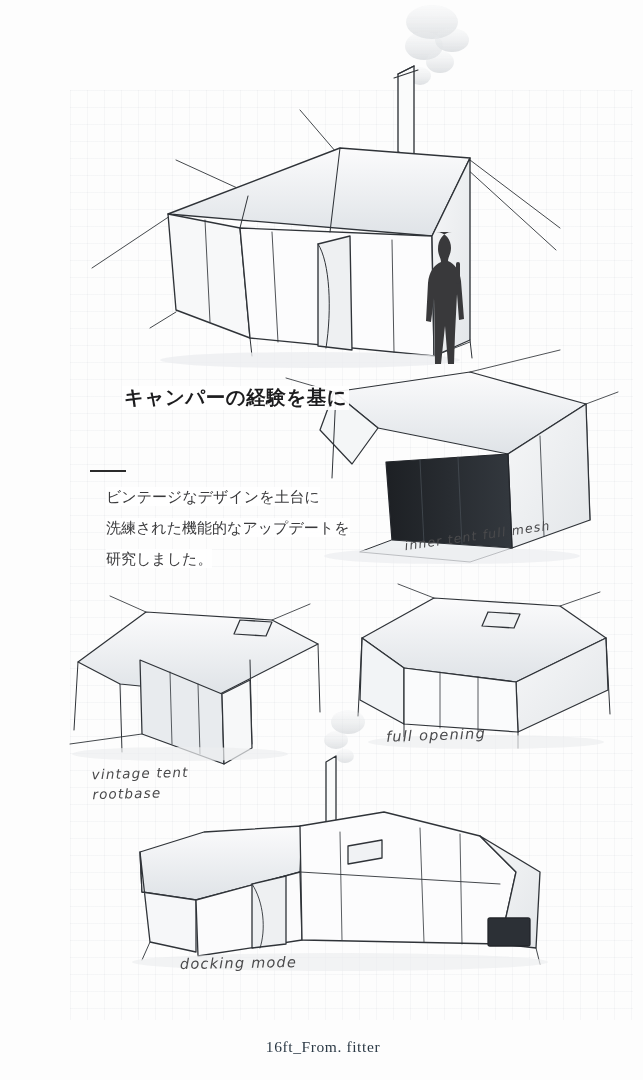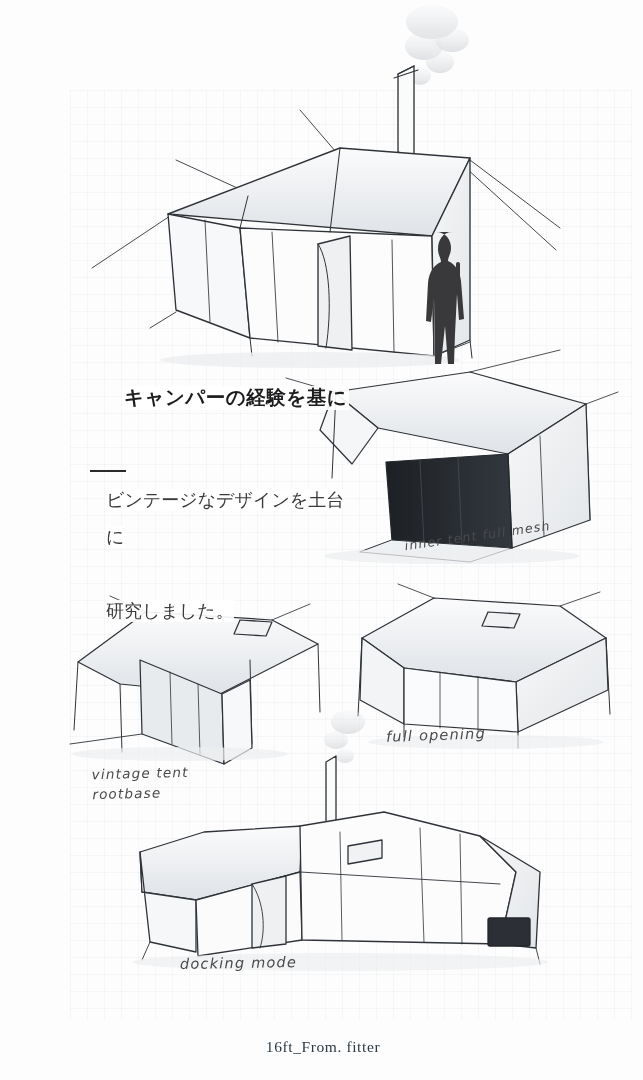--- a/index.html
+++ b/index.html
@@ -47,21 +47,21 @@
   .rule{
     position:absolute;
     left:90px;top:470px;
     width:36px;height:2px;
     background:#2b2b2b;
   }
   .subcopy{
     position:absolute;
     left:106px;top:482px;
     width:244px;
-    font-size:18px;
+    font-size:15px;
     line-height:2.05;
     color:#3a3a3c;
     font-weight:400;
   }
   .subcopy span{
     background:rgba(255,255,255,0.9);
     display:inline;
     padding:1px 0;
   }
 
@@ -278,21 +278,21 @@
   </svg>
 
   <div class="headline">
     <div class="line">キャンパーの経験を基に</div><br>
   </div>
 
   <div class="rule"></div>
 
   <div class="subcopy">
     <span>ビンテージなデザインを土台に</span><br>
-    <br>
+    <span>洗練された機能的なアップデートを</span><br>
     <span>研究しました。</span>
   </div>
 
   <div class="caption cap-inner">inner tent full mesh</div>
 
   <div class="caption cap-vintage">
     <span>vintage tent</span><br>
     <span>rootbase</span>
   </div>
 

